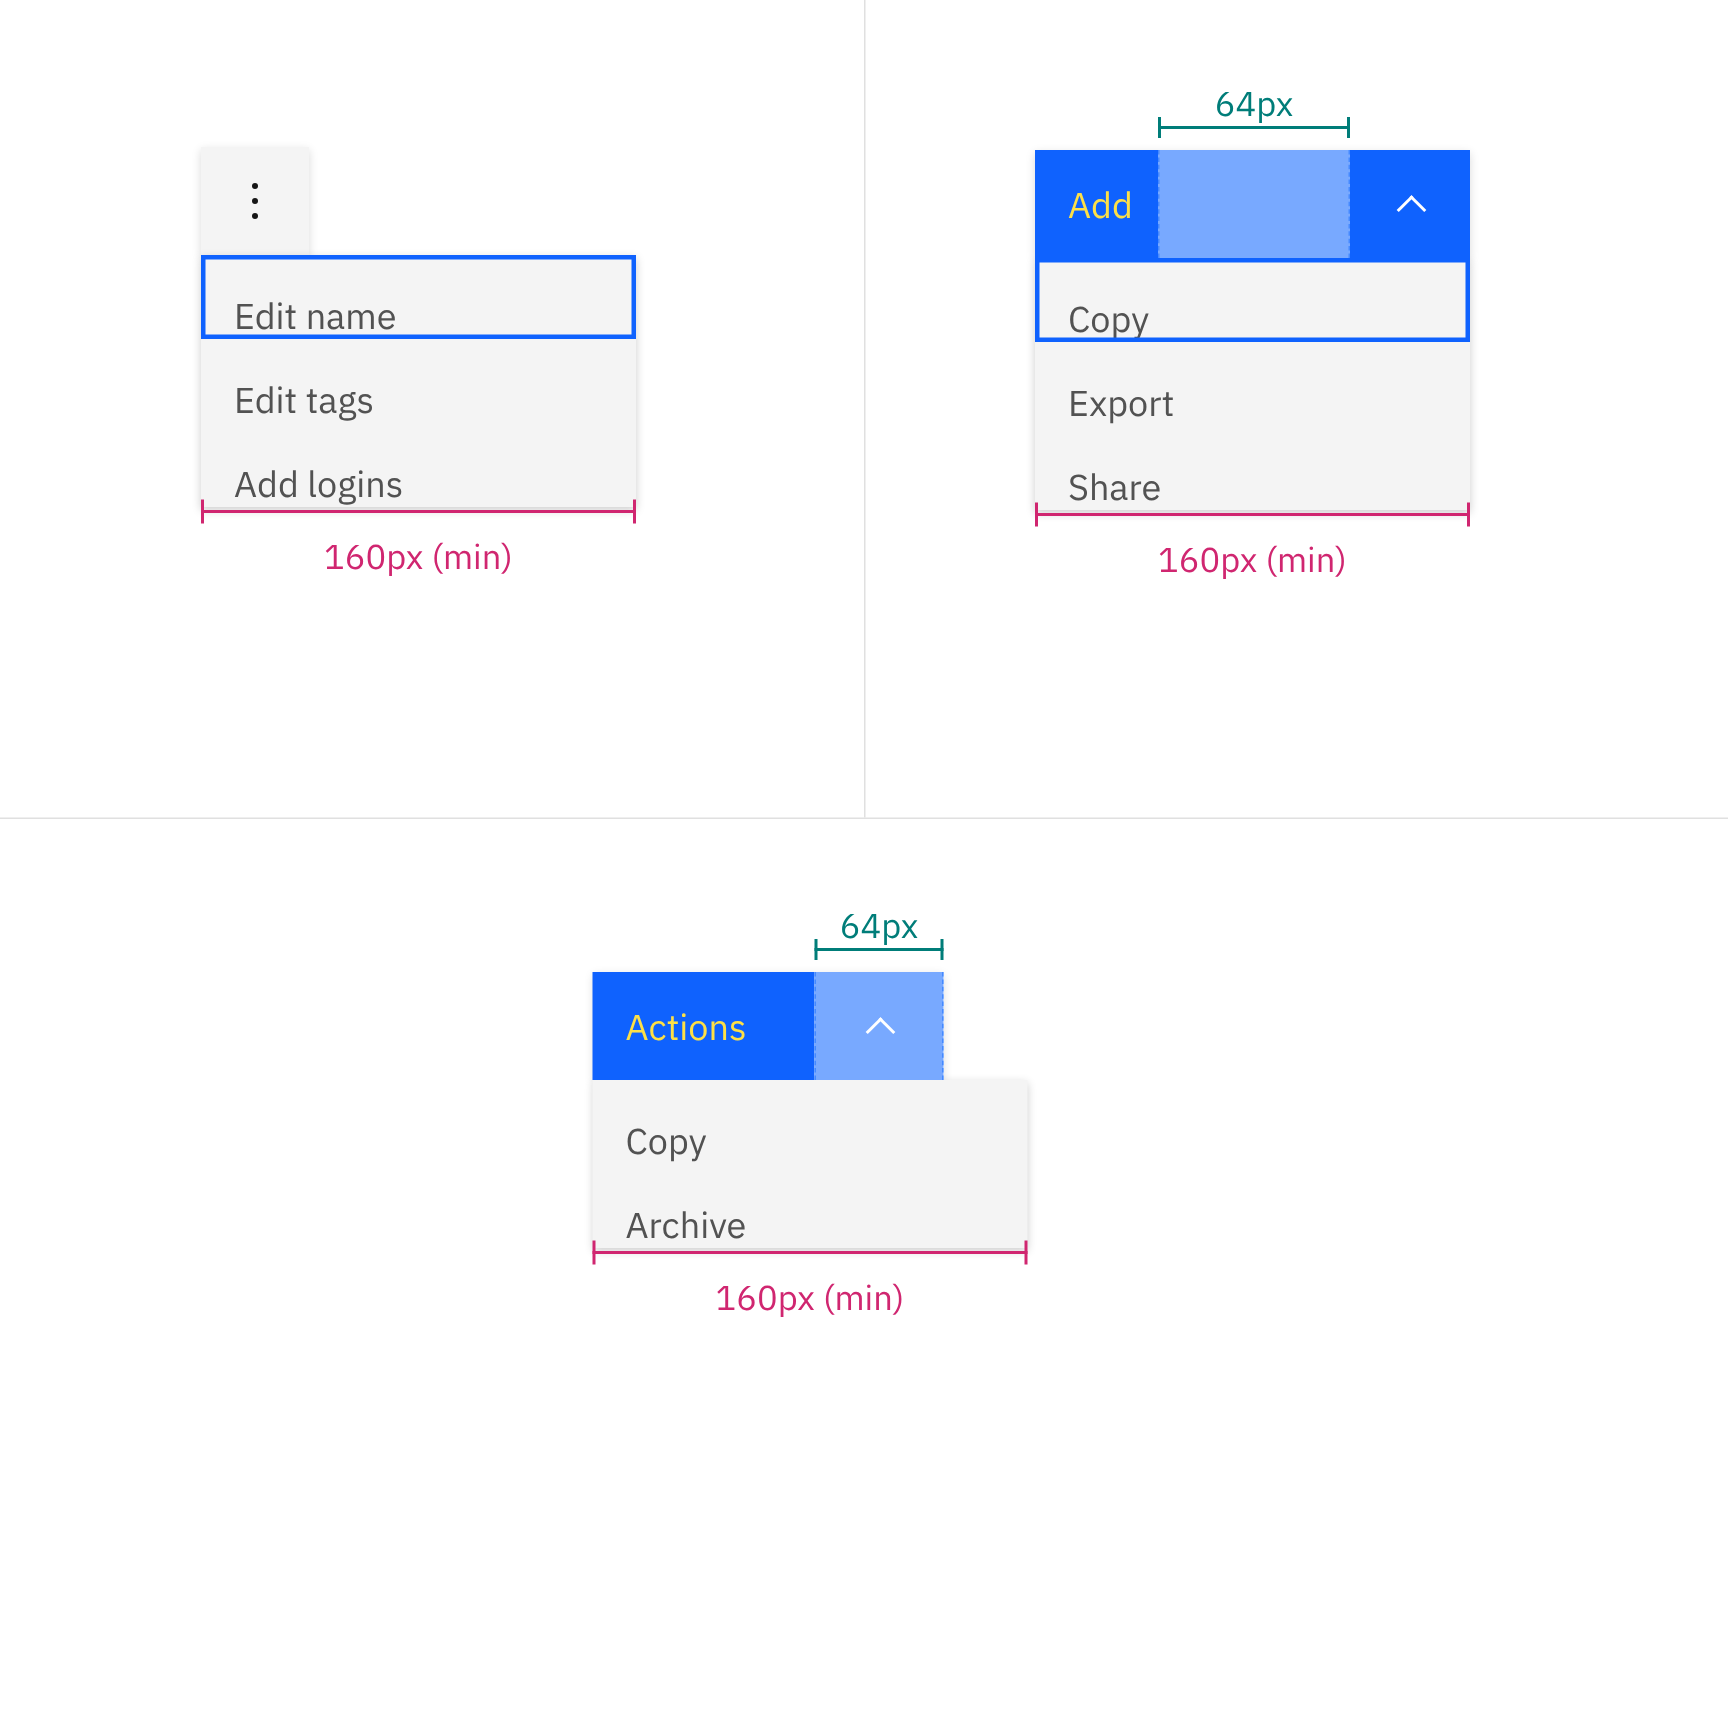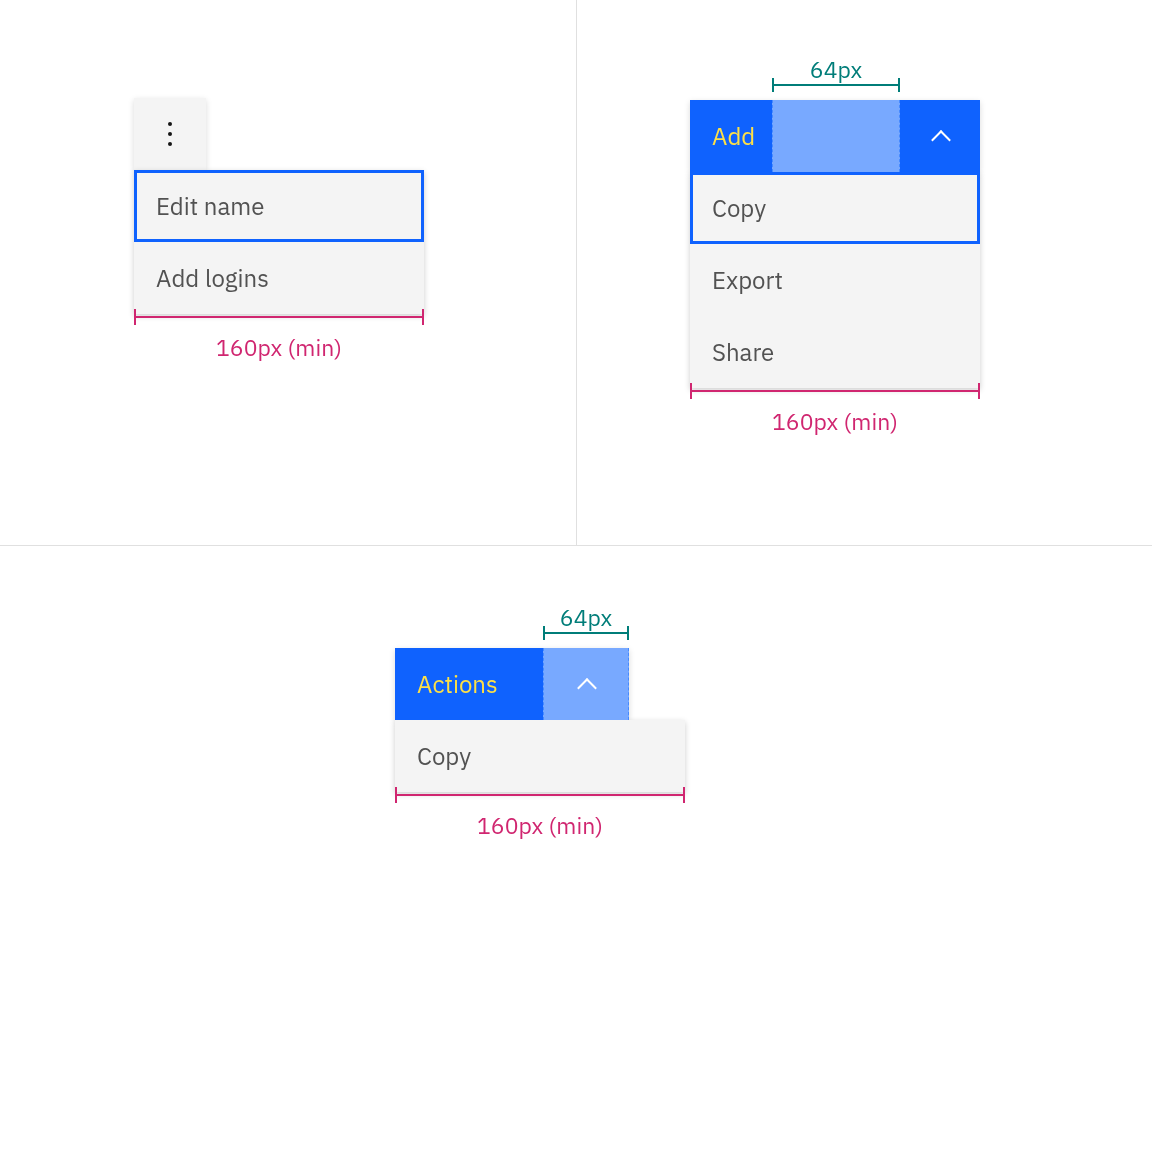--- a/index.html
+++ b/index.html
@@ -117,23 +117,23 @@
       left: 2px;
     }
 
     
     .menu {
       width: 290px;
       background: #f4f4f4;
       box-shadow: 0 2px 6px rgba(0,0,0,0.2);
     }
     .menu-item {
-      height: 72px;
-      display: flex;
-      align-items: center;
+      height: 56px;
+      display: flex;
+      align-items: flex-end;
       padding-left: 22px;
       font-size: 24px;
       color: #525252;
       cursor: pointer;
     }
     .menu-item.focused {
       outline: 3px solid #0f62fe;
       outline-offset: -3px;
     }
 
@@ -211,20 +211,23 @@
       <span></span>
         <span></span>
         <span></span>
     </div>
   </div>
   <div class="menu">
     <div class="menu-item focused">
       <span>Edit name</span>
     </div>
     <div class="menu-item">
+      <span>Edit tags</span>
+    </div>
+    <div class="menu-item">
       <span>Add logins</span>
     </div>
   </div>
   <div class="bracket-160">
     <div class="line"></div>
     <div class="label">160px (min)</div>
   </div>
 </div>
 
 <div class="panel panel-2">
@@ -268,18 +271,21 @@
       <span>Actions</span>
     </div>
     <div class="hazure-light caret-zone" style="width:86px; background:#78a9ff;">
       <div class="caret-up"></div>
     </div>
   </div>
   <div class="menu">
     <div class="menu-item">
       <span>Copy</span>
     </div>
+    <div class="menu-item">
+      <span>Archive</span>
+    </div>
   </div>
   <div class="bracket-160">
     <div class="line"></div>
     <div class="label">160px (min)</div>
   </div>
 </div>
 
 </body></html>

